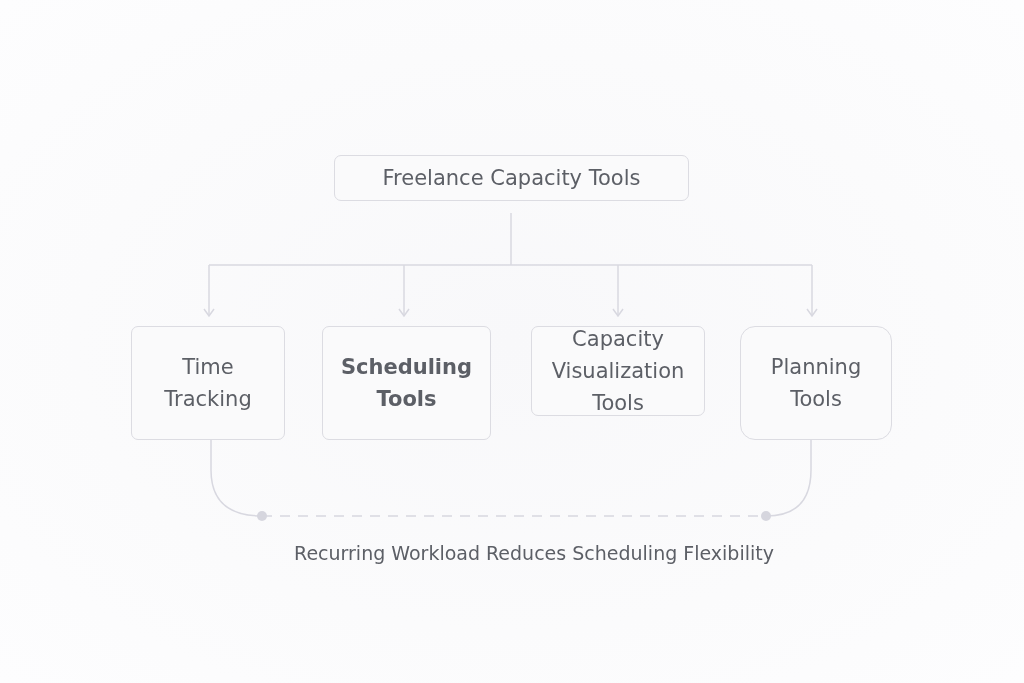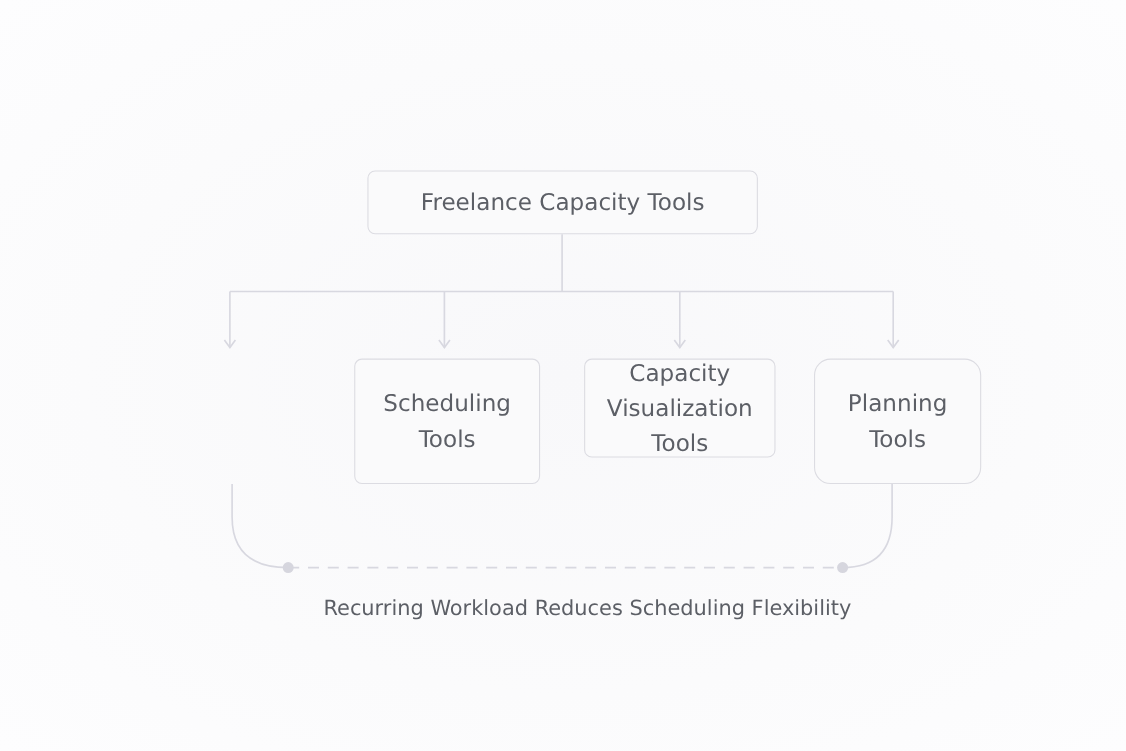--- a/index.html
+++ b/index.html
@@ -33,25 +33,25 @@
       color: #5c5f66;
       display: flex;
       align-items: center;
       justify-content: center;
       text-align: center;
       white-space: pre-line;
       line-height: 32px;
       font-size: 21px;
     }
     .root {
-      left: 334px; top: 155px; width: 355px; height: 58px;
+      left: 334px; top: 155px; width: 355px; height: 46px;
       font-size: 21px;
     }
     .n1 { left: 131px; top: 326px; width: 154px; height: 114px; }
-    .n2 { left: 322px; top: 326px; width: 169px; height: 114px; }
+    .n2 { left: 322px; top: 326px; width: 169px; height: 114px; font-weight: bold; }
     .n3 { left: 531px; top: 326px; width: 174px; height: 90px; }
     .n4 { left: 740px; top: 326px; width: 152px; height: 114px; border-radius: 15px; }
     .caption {
       position: absolute;
       left: 0;
       width: 1068px;
       top: 542px;
       text-align: center;
       font-size: 19px;
       color: #5c5f66;
@@ -82,20 +82,22 @@
       <path d="M 211 440 L 211 470 Q 211 516 262 516"></path>
       <path d="M 811 440 L 811 470 Q 811 516 766 516"></path>
       <line x1="262" y1="516" x2="766" y2="516" stroke-dasharray="10 8"></line>
     </g>
     <circle cx="262" cy="516" r="5" fill="#d6d6de"></circle>
     <circle cx="766" cy="516" r="5" fill="#d6d6de"></circle>
   </svg>
 
   <div class="node root">Freelance Capacity Tools</div>
 
+  <div class="node n1">Time
+Tracking</div>
   <div class="node n2">Scheduling
 Tools</div>
   <div class="node n3">Capacity
 Visualization
 Tools</div>
   <div class="node n4">Planning
 Tools</div>
 
   <div class="caption">Recurring Workload Reduces Scheduling Flexibility</div>
 </div>

